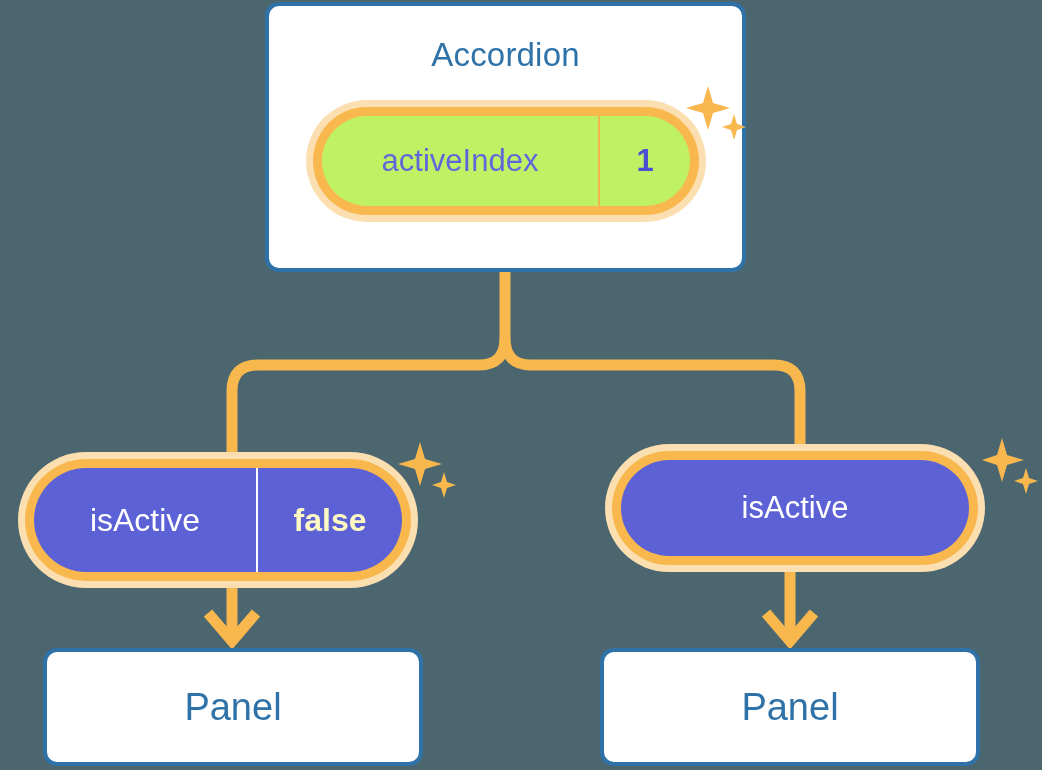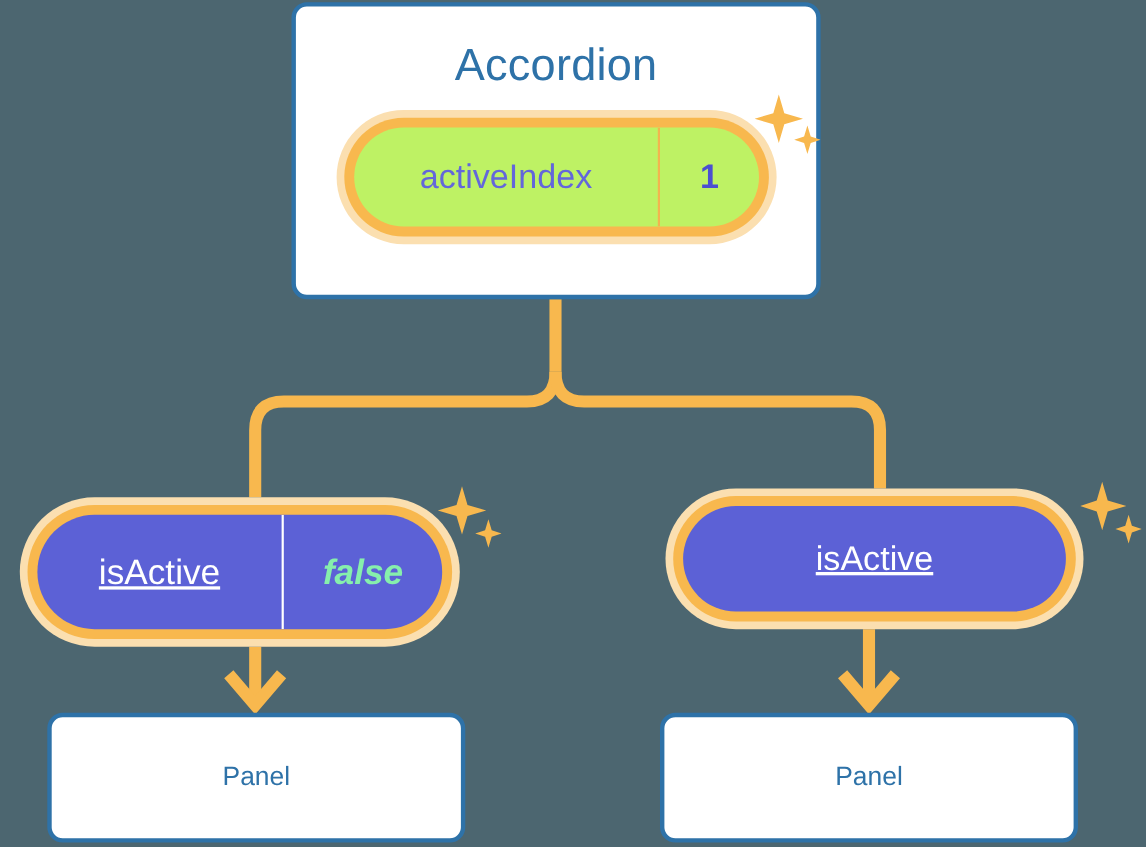--- a/index.html
+++ b/index.html
@@ -42,40 +42,40 @@
     width: 481px;
     height: 270px;
   }
   .card-title {
     position: absolute;
     left: 0;
     right: 0;
     top: 30px;
     text-align: center;
     color: #2e72a8;
-    font-size: 41px;
+    font-size: 33px;
     letter-spacing: 0.2px;
   }
 
   
   .panel-box {
     position: absolute;
     background: #ffffff;
     border: 4px solid #2e72a8;
     border-radius: 14px;
     box-sizing: border-box;
     display: flex;
     align-items: center;
     justify-content: center;
   }
   #panel-left  { left: 43px;  top: 648px; width: 380px; height: 118px; }
   #panel-right { left: 600px; top: 648px; width: 380px; height: 118px; }
   .panel-label {
     color: #2e72a8;
-    font-size: 24px;
+    font-size: 38px;
   }
 
   
   .pill {
     position: absolute;
     box-sizing: border-box;
     border-radius: 999px;
     display: flex;
     align-items: stretch;
   }
@@ -113,22 +113,22 @@
 
   
   #pill-activeindex { left: 306px; top: 100px; width: 400px; height: 122px; }
   #pill-activeindex .inner { background: #bef264; }
   #pill-activeindex .seg-key { color: #6366db; font-size: 31px; padding: 0 18px; }
   #pill-activeindex .seg-val { color: #4b4fd1; font-size: 31px; width: 92px;
                                border-left: 2px solid #f3b44f; }
 
   
   .pill-purple .inner { background: #5c61d6; }
-  .pill-purple .seg-key { color: #ffffff; padding: 0 20px; text-decoration: underline; }
-  .pill-purple .seg-val { color: #86efac; font-style: italic; }
+  .pill-purple .seg-key { color: #ffffff; padding: 0 20px; }
+  .pill-purple .seg-val { color: #fef9c3; }
 
   #pill-left  { left: 18px;  top: 452px; width: 400px; height: 136px; }
   #pill-left .seg-key { font-size: 32px; }
   #pill-left .seg-val { font-size: 32px; width: 146px; border-left: 2px solid #ffffff; }
 
   #pill-right { left: 605px; top: 444px; width: 380px; height: 128px; }
   #pill-right .seg-key { font-size: 31px; }
   #pill-right .seg-val { font-size: 31px; width: 140px; border-left: 2px solid #ffffff; }
 
   

